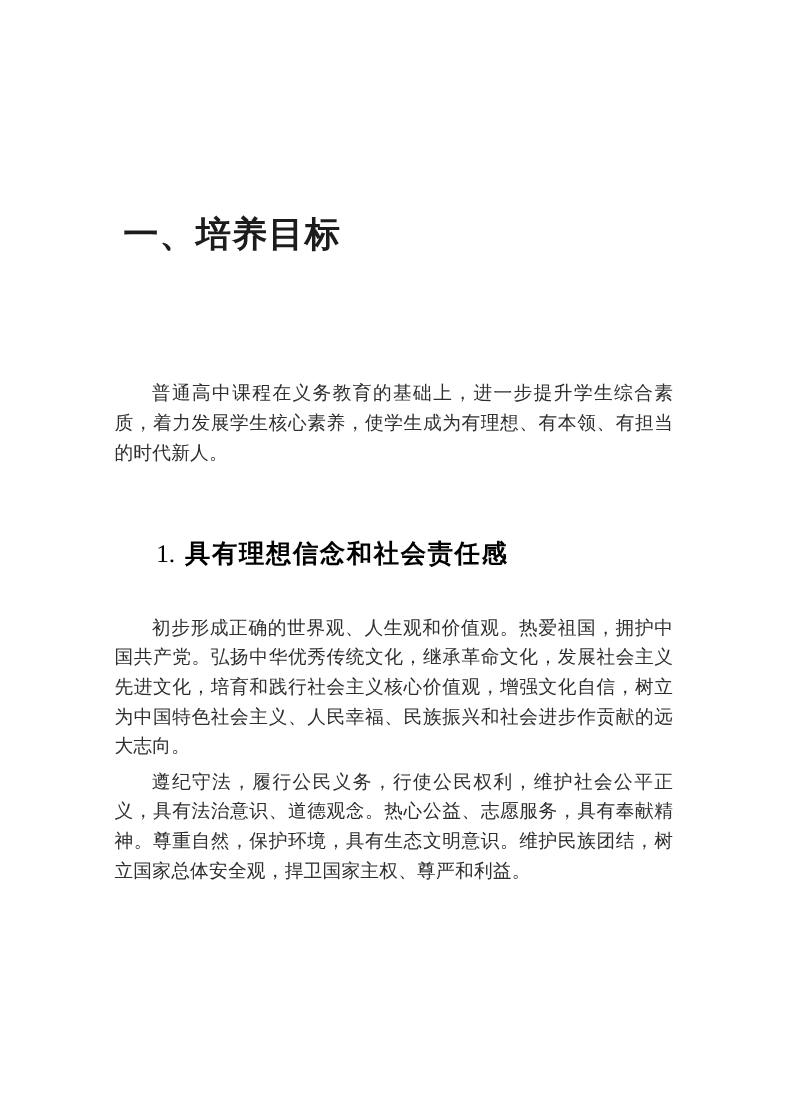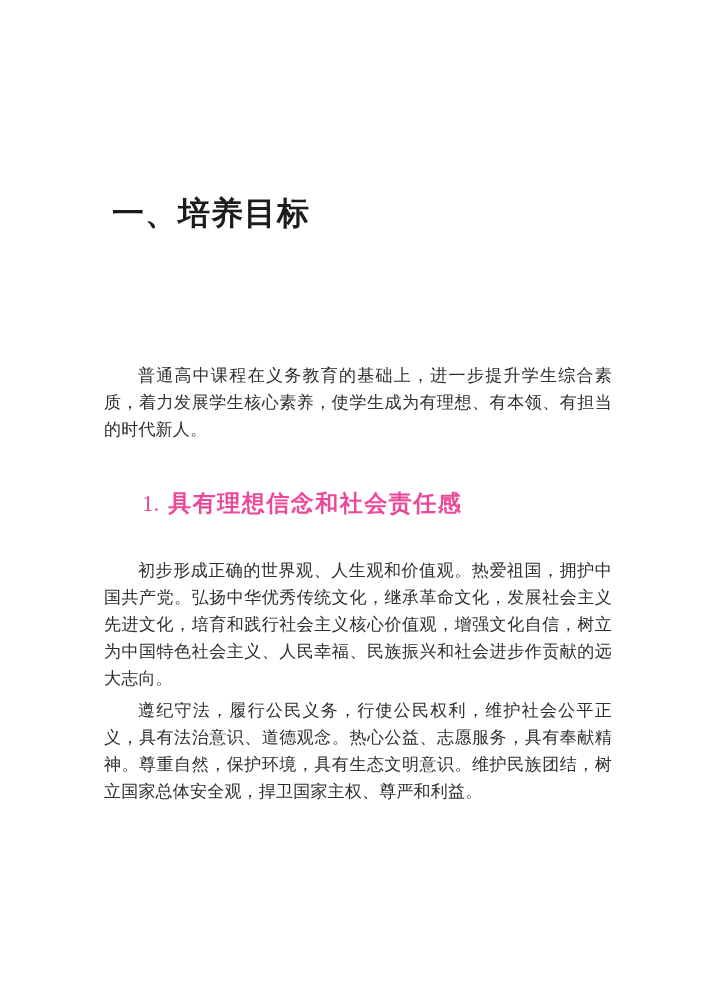--- a/index.html
+++ b/index.html
@@ -35,30 +35,30 @@
     margin: 0;
     font-size: 17px;
     line-height: 27px;
     text-align: justify;
     text-justify: inter-ideograph;
     text-indent: 2em;
     color: #2e2e2e;
     letter-spacing: 0.2px;
   }
   .intro-paragraph {
-    top: 362px;
+    top: 344px;
   }
   .section-title {
     position: absolute;
     left: 142px;
     top: 489px;
     margin: 0;
     font-size: 23px;
     line-height: 30px;
-    color: #ec4899;
+    color: #000000;
     white-space: nowrap;
     letter-spacing: 1px;
   }
   .section-title .section-number {
     font-weight: 400;
     margin-right: 9px;
     letter-spacing: 0;
   }
   .section-title .section-title-text {
     font-weight: 700;

